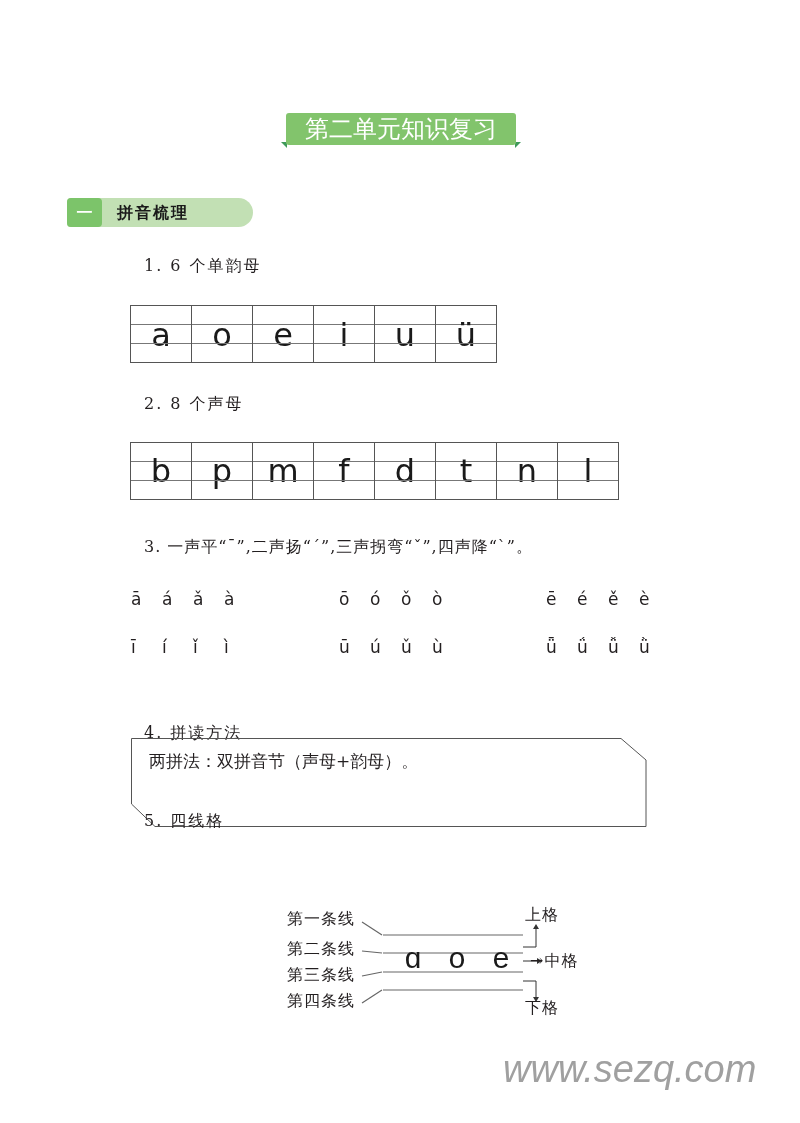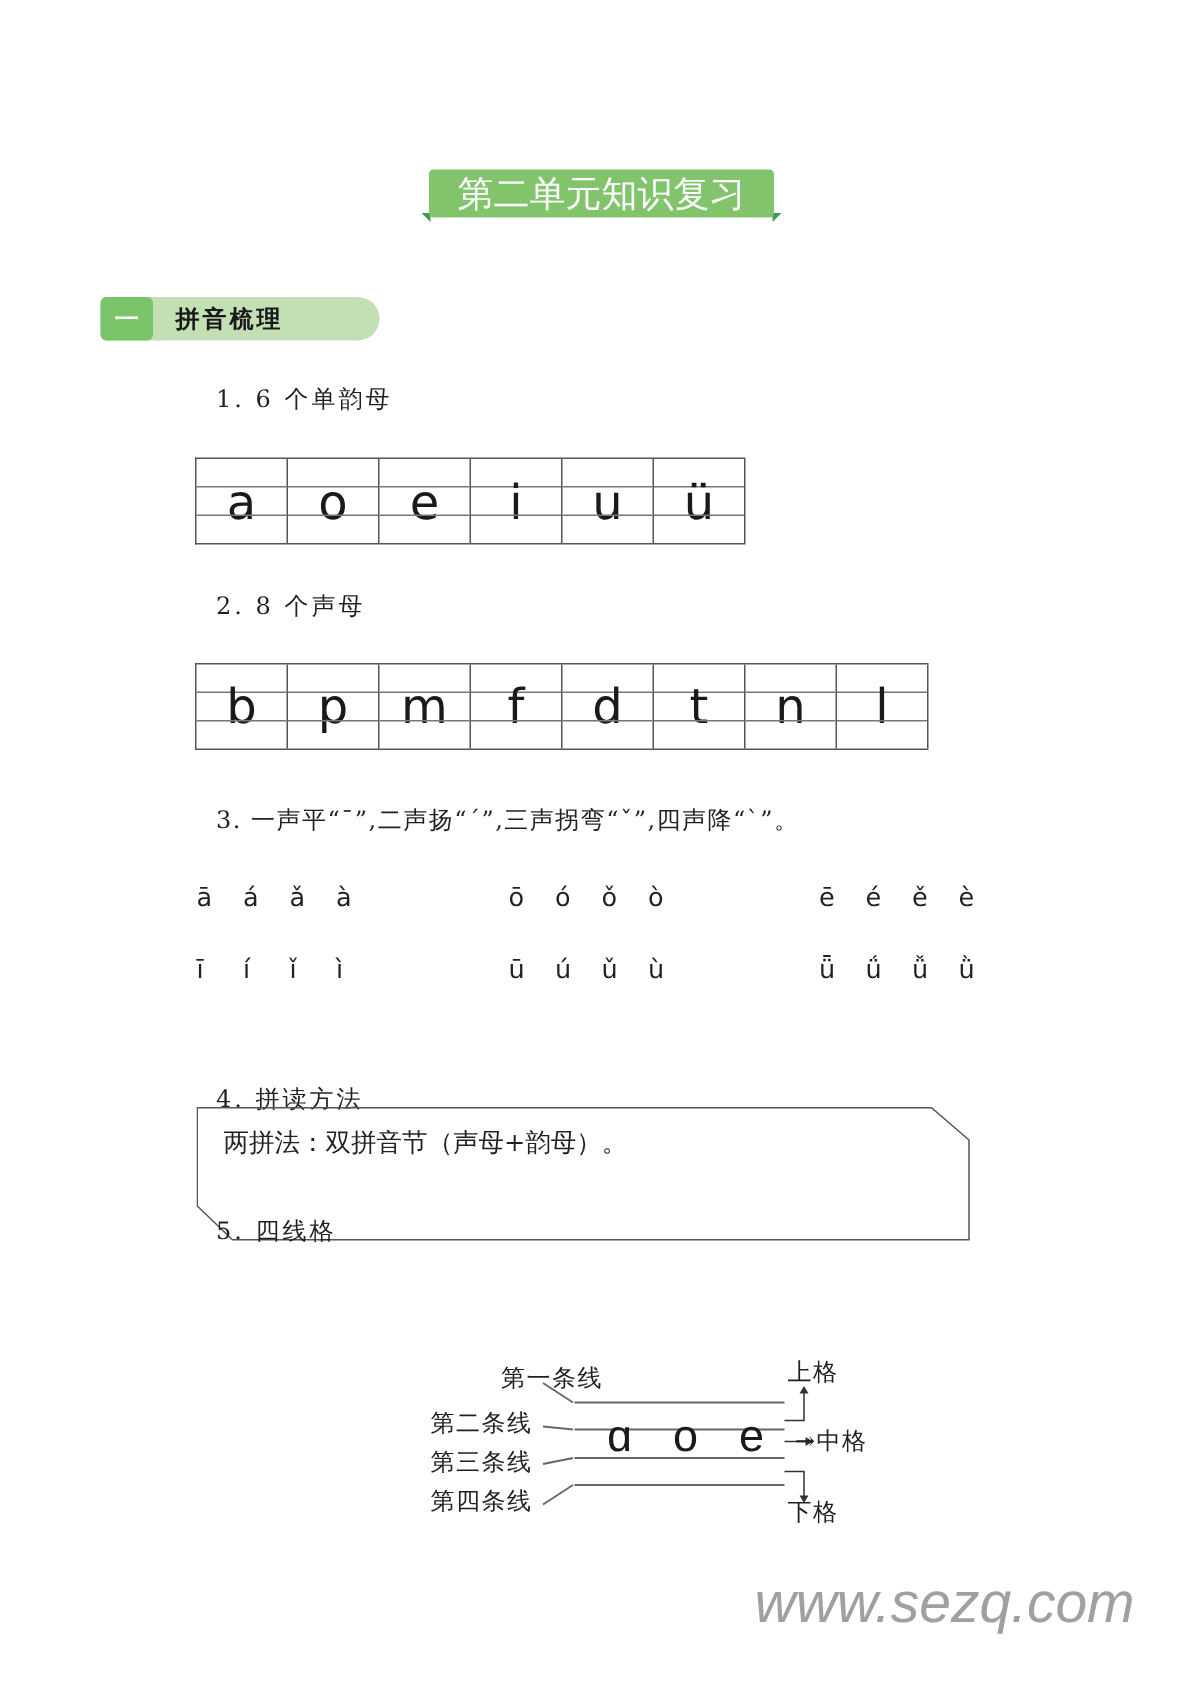--- a/index.html
+++ b/index.html
@@ -221,21 +221,21 @@
       <line x1="523" y1="961" x2="538" y2="961"></line>
 
       <polyline points="523,981 536,981 536,998"></polyline>
     </g>
     <g fill="#333">
       <polygon points="533,929 539,929 536,924"></polygon>
       <polygon points="537,958 537,964 542,961"></polygon>
       <polygon points="533,997 539,997 536,1002"></polygon>
     </g>
   </svg>
-  <div class="diag-label" style="left:287px; top:909px;margin-left:47px;">第一条线</div>
+  <div class="diag-label" style="left:287px; top:909px;">第一条线</div>
   <div class="diag-label" style="left:287px; top:939px;">第二条线</div>
   <div class="diag-label" style="left:287px; top:965px;">第三条线</div>
   <div class="diag-label" style="left:287px; top:991px;">第四条线</div>
   <div class="diag-letters">ɑ o e</div>
   <div class="diag-label" style="left:525px; top:905px;">上格</div>
   <div class="diag-label" style="left:530px; top:951px;">→中格</div>
   <div class="diag-label" style="left:525px; top:998px;">下格</div>
 </div>
 
 <div class="watermark">www.sezq.com</div>

